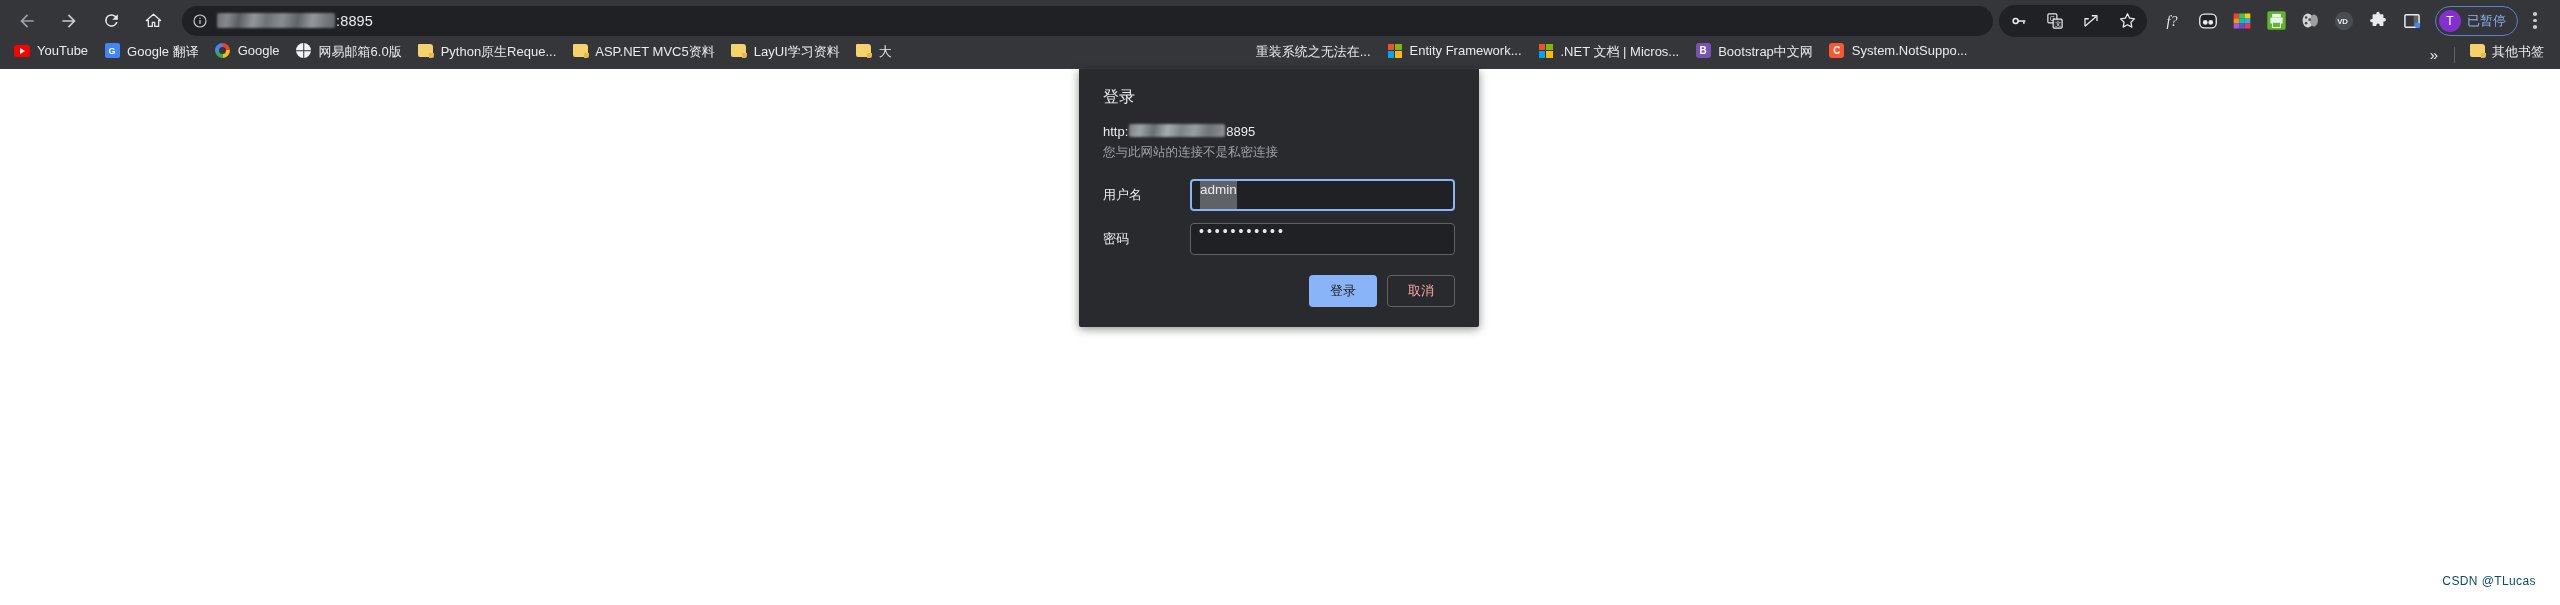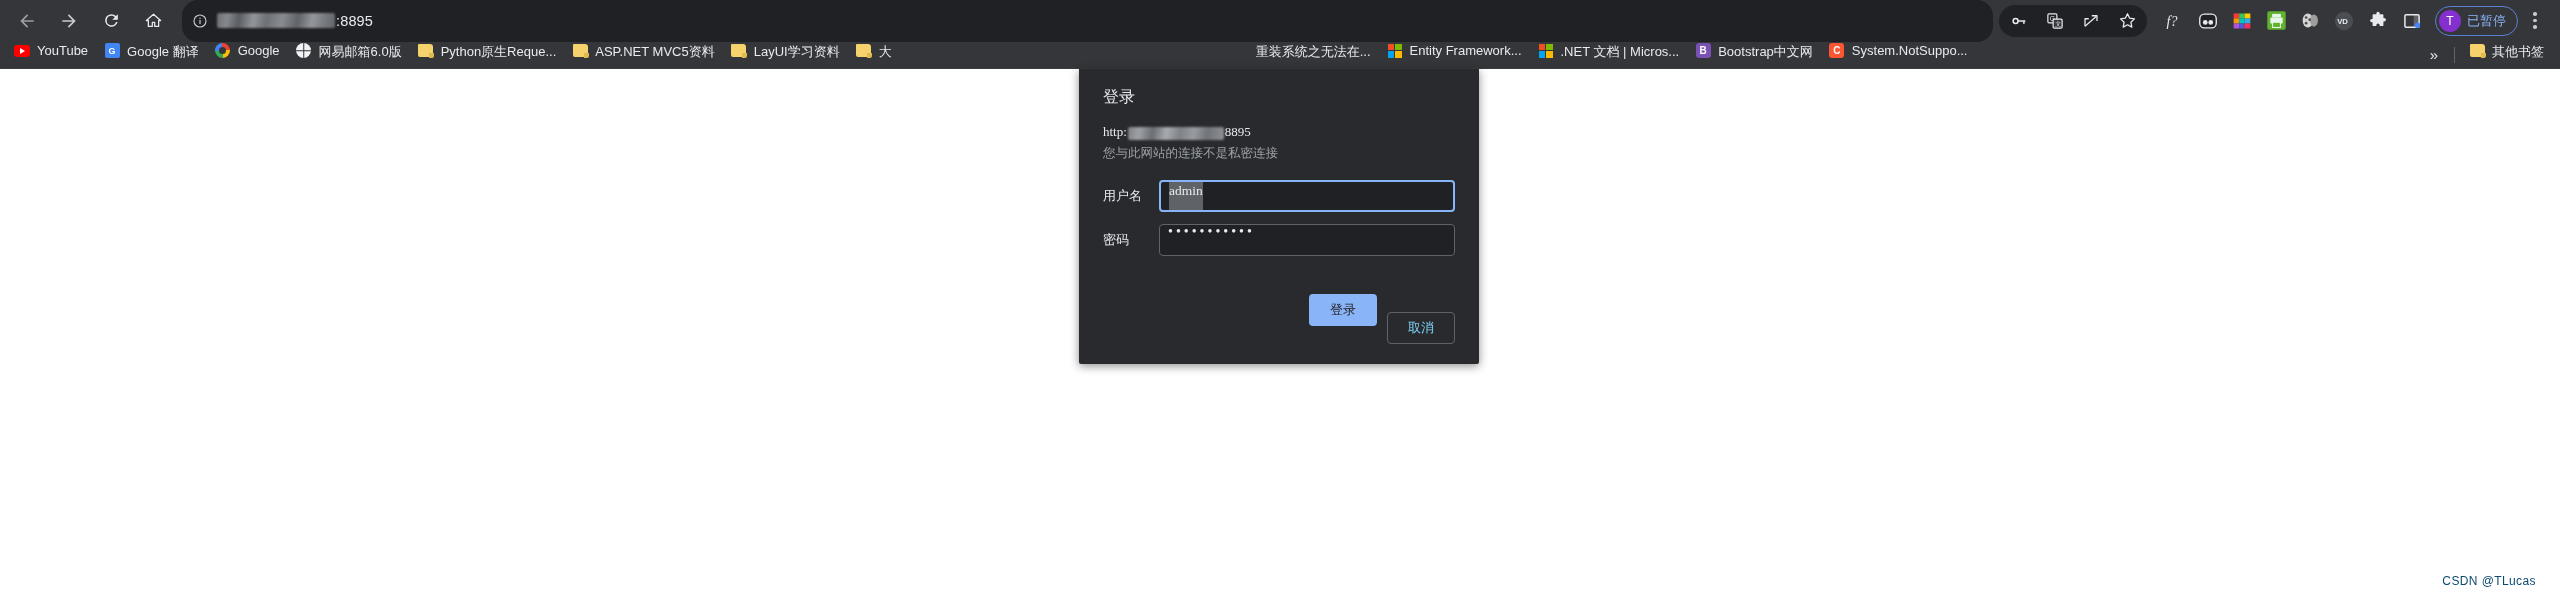--- a/index.html
+++ b/index.html
@@ -32,21 +32,21 @@
     display: flex;
     align-items: center;
     justify-content: center;
     border-radius: 50%;
     flex: none;
   }
   .nav-btn svg { display: block; }
 
   .omnibox {
     flex: 1;
-    height: 42px;
+    height: 30px;
     background: #202124;
     border-radius: 16px;
     display: flex;
     align-items: center;
     padding: 0 12px 0 10px;
     margin: 0 6px 0 8px;
     min-width: 0;
     position: relative;
   }
   .omnibox .info-icon { flex: none; margin-right: 8px; display:flex; align-items:center;}
@@ -229,32 +229,31 @@
   
   .auth-dialog {
     position: absolute;
     left: 1079px;
     top: 0;
     width: 400px;
     background: #292a2d;
     box-shadow: 0 2px 10px rgba(0,0,0,.45);
     padding: 18px 24px 20px 24px;
     border-radius: 0 0 2px 2px;
-    font-family: Liberation Serif, serif;
   }
   .dlg-title {
     color: #e8eaed;
     font-size: 16px;
     margin-bottom: 16px;
   }
   .dlg-url {
     color: #e8eaed;
     font-size: 13px;
     display: flex;
-    align-items: flex-end;
+    align-items: flex-start;
     margin-bottom: 5px;
   }
   .dlg-url-redacted {
     display: inline-block;
     width: 96px;
     height: 13px;
     margin: 0 1px;
     border-radius: 2px;
     background:
       linear-gradient(100deg,
@@ -265,20 +264,21 @@
   }
   .dlg-sub {
     color: #9aa0a6;
     font-size: 12.5px;
     margin-bottom: 18px;
   }
   .field-row {
     display: flex;
     align-items: center;
     margin-bottom: 12px;
+    gap: 31px;
   }
   .field-label {
     width: 56px;
     color: #e8eaed;
     font-size: 13px;
     flex: none;
   }
   .field-input {
     flex: 1;
     height: 32px;
@@ -317,21 +317,21 @@
     height: 32px;
     min-width: 68px;
     border-radius: 4px;
     font-size: 13px;
     display: flex;
     align-items: center;
     justify-content: center;
     padding: 0 16px;
   }
   .btn-primary { background: #8ab4f8; color: #202124; }
-  .btn-secondary { background: transparent; color: #7dd3fc; border: 1px solid #5f6368; margin-top: 36px; }
+  .btn-secondary { background: transparent; color: #fca5a5; border: 1px solid #5f6368; }
 
   .watermark {
     position: absolute;
     right: 24px;
     bottom: 16px;
     color: #0c4a6e;
     font-size: 12px;
     letter-spacing: .4px;
   }
 </style>

